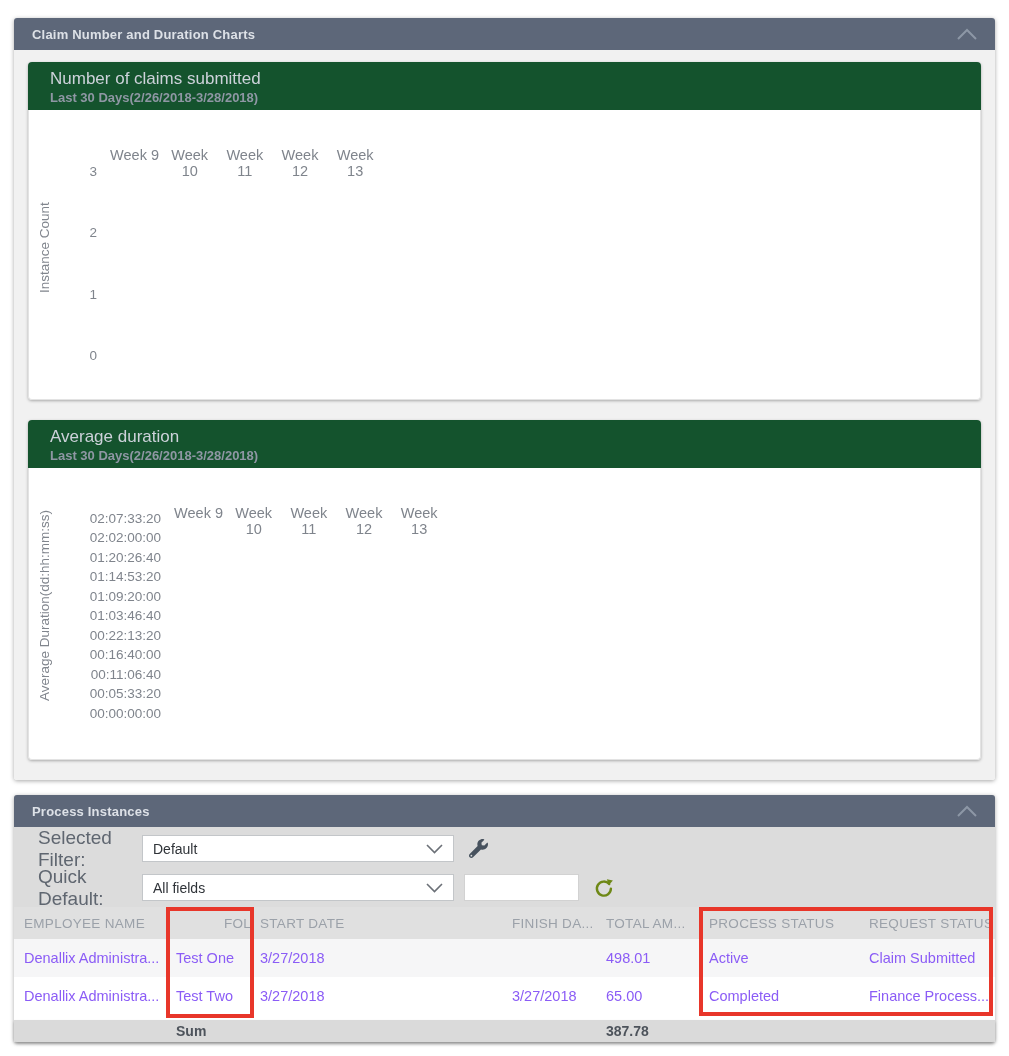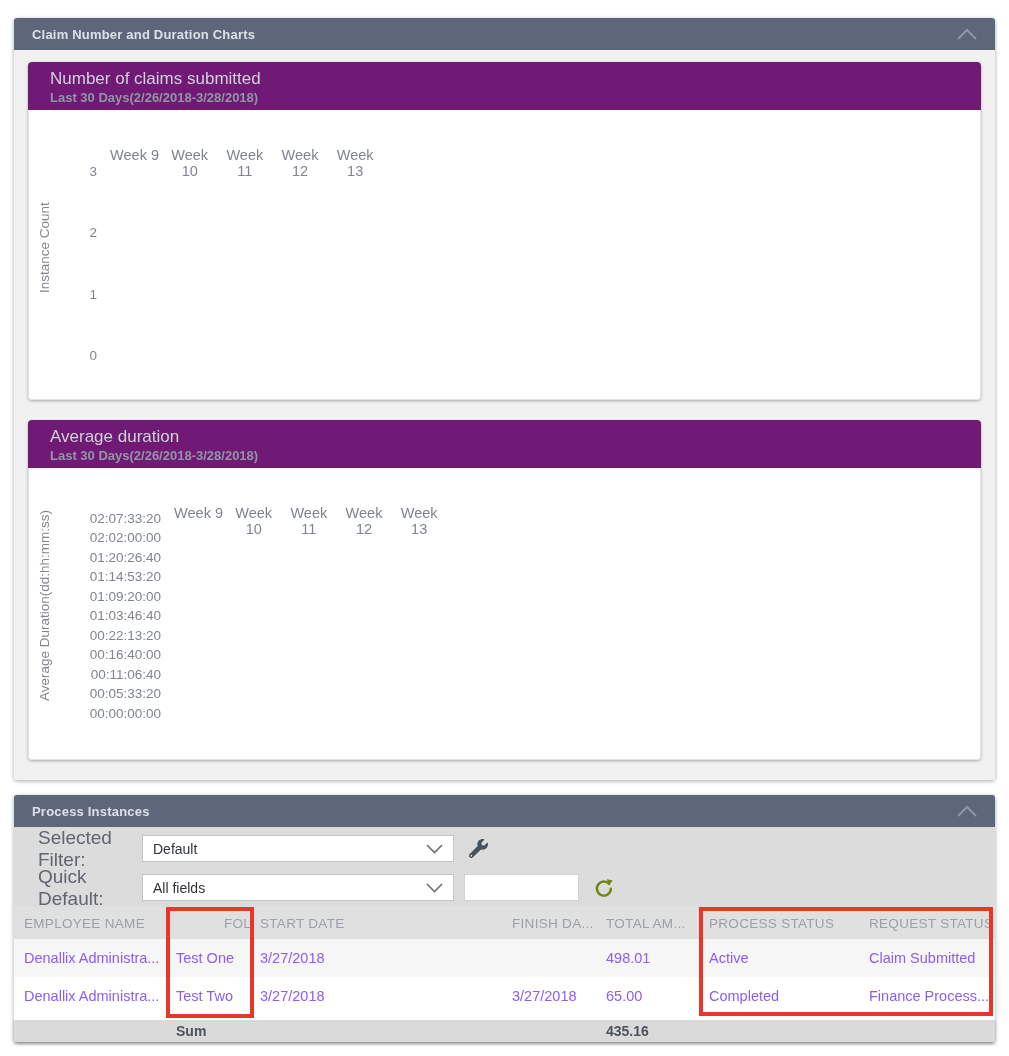--- a/index.html
+++ b/index.html
@@ -12,21 +12,21 @@
     display:flex; align-items:center; padding:0 16px 0 18px; }
   .panel-title { color:#dde1e7; font-size:13px; font-weight:bold; letter-spacing:.2px; }
   .panel-collapse { margin-left:auto; cursor:pointer; display:flex; align-items:center; }
 
   #charts-panel { top:18px; height:762px; }
   #charts-panel .panel-body { background:#f1f1f1; height:730px; padding:12px 14px 0 14px;
     border-radius:0 0 3px 3px; }
 
   .chart-card { box-shadow:0 1px 3px rgba(0,0,0,.3); border-radius:4px; }
   .chart-card + .chart-card { margin-top:20px; }
-  .chart-card-header { background:#701a75; border-radius:4px 4px 0 0; padding:6px 0 8px 22px; height:48px; }
+  .chart-card-header { background:#14532d; border-radius:4px 4px 0 0; padding:6px 0 8px 22px; height:48px; }
   .chart-title { color:#cdd2da; font-size:17px; line-height:21px; }
   .chart-subtitle { color:#8f97a4; font-size:13px; font-weight:bold; line-height:17px; }
   .chart-body { background:#ffffff; border:1px solid #e3e3e3; border-top:none;
     border-radius:0 0 4px 4px; }
   #chart-body-0 { height:290px; }
   #chart-body-1 { height:292px; }
 
   .chart { display:flex; padding-top:30px; height:100%; }
   .ylab { writing-mode:vertical-rl; transform:rotate(180deg); font-size:13.5px;
     color:#80858d; height:215px; display:flex; align-items:center; justify-content:center;
@@ -258,21 +258,21 @@
           <div class="tcell c-right" style="padding: 0px 10px 0px 6px;">65.00</div>
           <div class="tcell c-left" style="padding: 0px 6px 0px 7px;">Completed</div>
           <div class="tcell c-right" style="padding: 0px 16px 0px 6px;">Finance Process...</div>
         </div>
       </div>
     <div class="trow sum-row" id="sum-row" style="grid-template-columns: 152px 88px 236px 110px 102px 161px 132px;">
         <div class="tcell c-left" style="padding: 0px 6px 0px 10px;"></div>
         <div class="tcell c-left" style="padding: 0px 6px 0px 10px;">Sum</div>
         <div class="tcell c-left" style="padding: 0px 22px 0px 6px;"></div>
         <div class="tcell c-left" style="padding: 0px 6px 0px 22px;"></div>
-        <div class="tcell c-right" style="padding: 0px 10px 0px 6px;">435.16</div>
+        <div class="tcell c-right" style="padding: 0px 10px 0px 6px;">387.78</div>
         <div class="tcell c-left" style="padding: 0px 6px 0px 7px;"></div>
         <div class="tcell c-left" style="padding: 0px 16px 0px 6px;"></div>
       </div>
   </div>
 
   <div class="annotation" id="annotation-folio" style="border-color: rgb(232, 54, 42);"></div>
   <div class="annotation" id="annotation-status" style="border-color: rgb(232, 54, 42);"></div>
 </div>
 
 </body></html>

